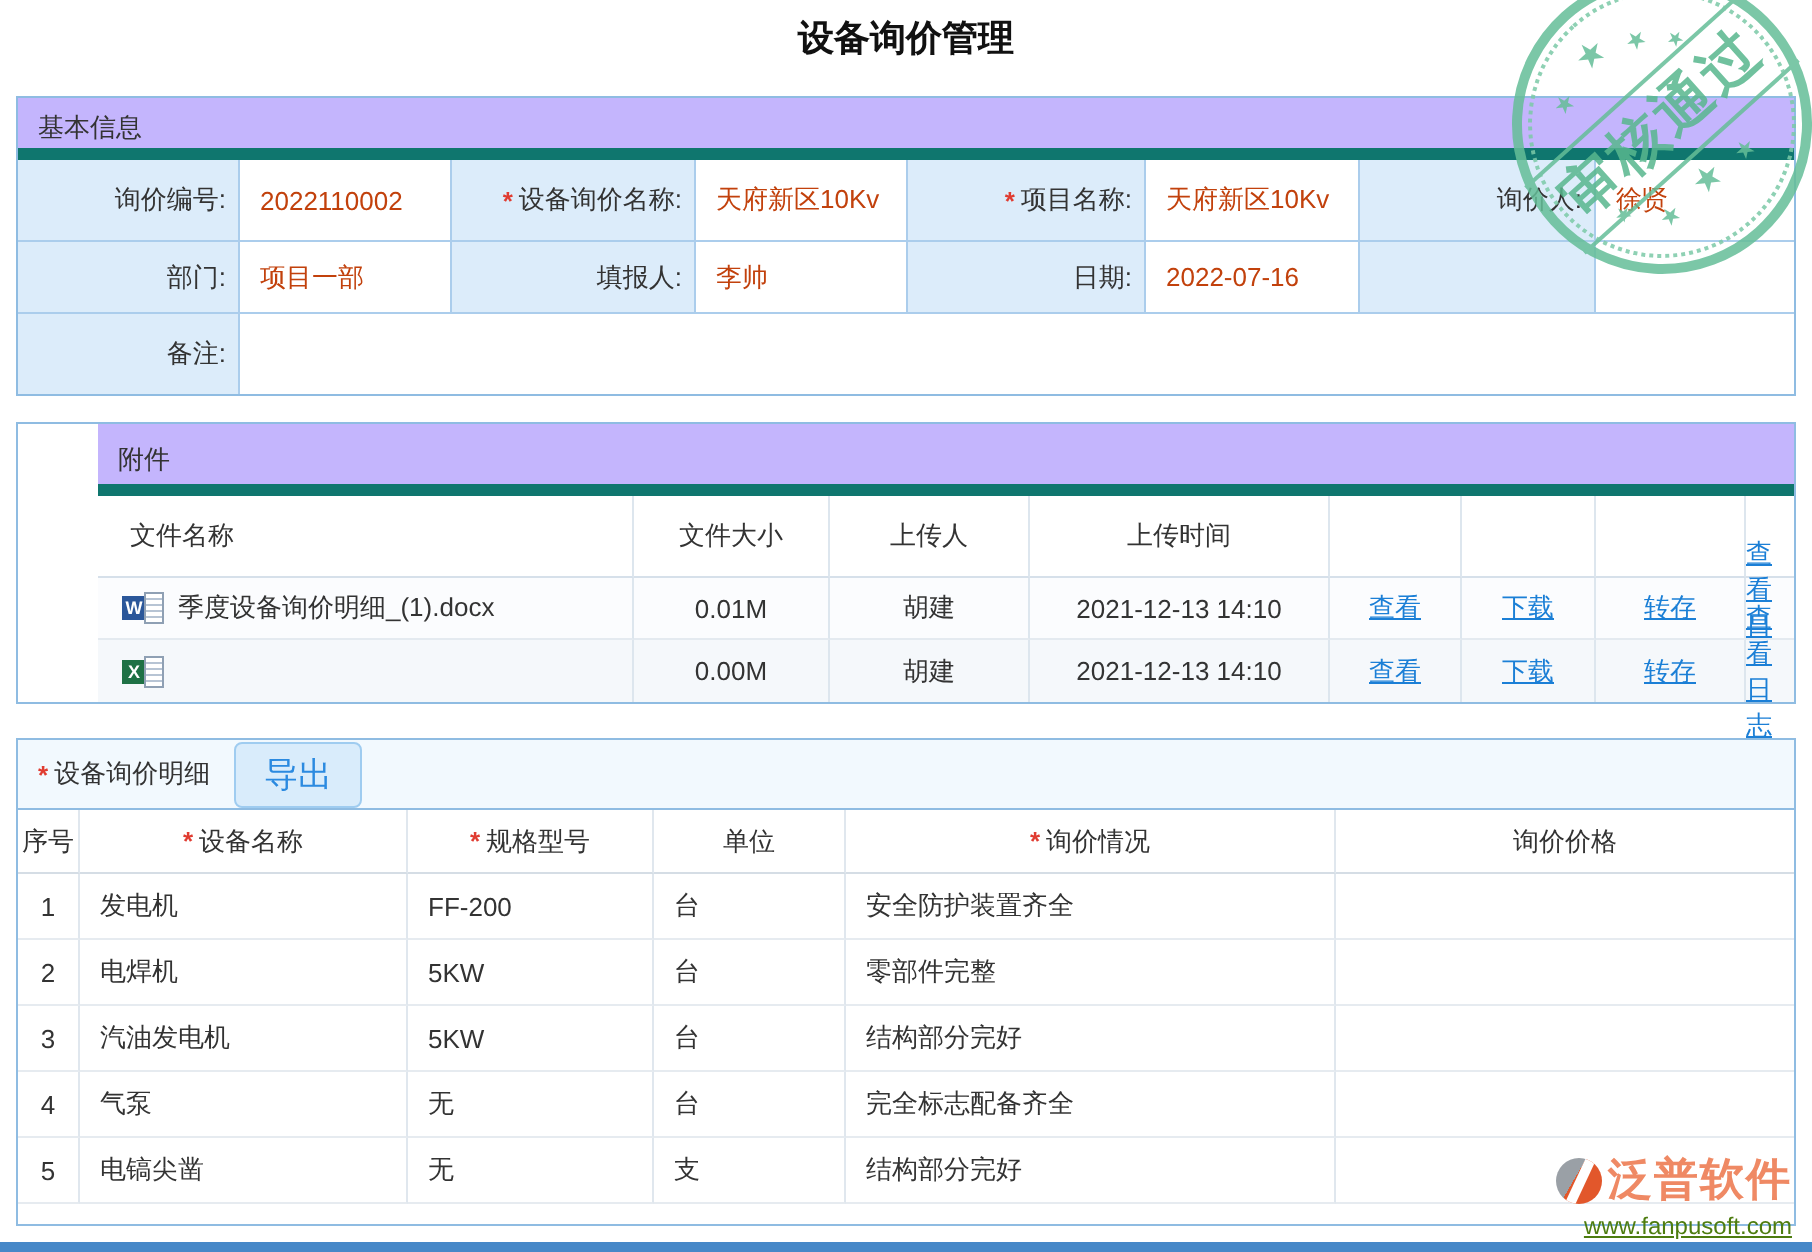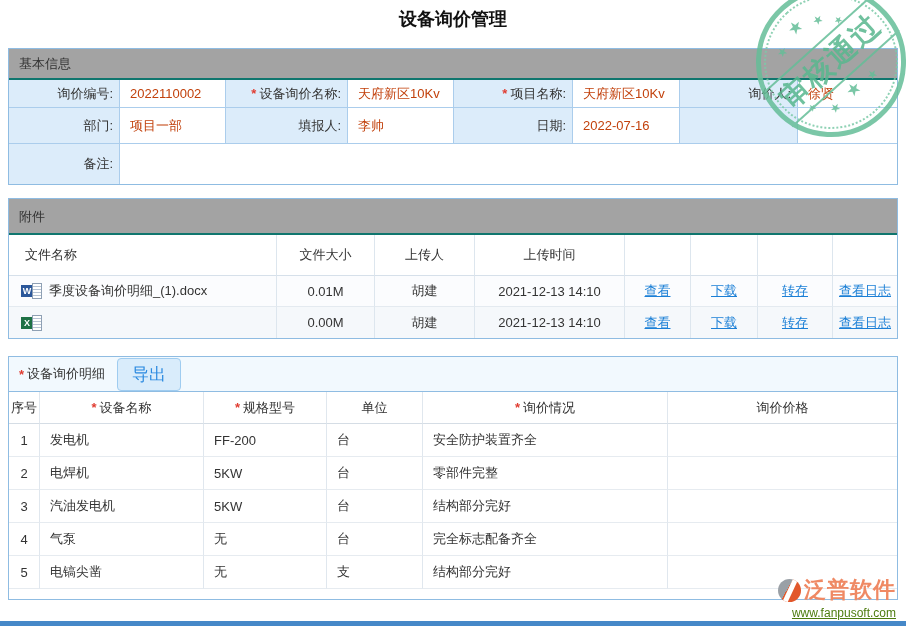--- a/index.html
+++ b/index.html
@@ -12,33 +12,33 @@
 
   
   .page-title {
     height:48px; padding-top:6px; display:flex; justify-content:center;
     font-size:18px; font-weight:bold; color:#111; line-height:26px;
   }
 
   
   .section { margin:0 8px; border:1px solid #8fbce2; background:#fff; }
   .sec1 { margin-bottom:13px; }
-  .sec2 { margin-bottom:17px; }
+  .sec2 { margin-bottom:17px;padding-left:40px; }
   .sec-header {
     height:31px; line-height:30px; padding:0 10px;
-    background:#a3a3a3; border-bottom:2px solid #0f766e; color:#333;
+    background:#c4b5fd; border-bottom:6px solid #0f766e; color:#333;
   }
   .sec2 .sec-header { height:36px; line-height:35px; }
   .req { color:#e03c31; margin-right:3px; font-weight:bold; }
 
   
   .bi-row { display:grid; grid-template-columns:111px 106px 122px 106px 119px 107px 118px 1fr; }
   .bi-row > div { border-right:1px solid #abcdec; border-bottom:1px solid #abcdec; display:flex; align-items:center; }
   .bi-row > div:last-child { border-right:none; }
-  .r1 > div { height:28px; }
+  .r1 > div { height:41px; }
   .r2 > div { height:36px; }
   .r3 { grid-template-columns:111px 1fr; }
   .r3 > div { height:40px; border-bottom:none; }
   .bi-label { background:#dcecfa; justify-content:flex-end; padding-right:6px; text-align:right; }
   .bi-value { padding-left:10px; color:#c2410c; }
 
   
   .att-row { display:grid; grid-template-columns:268px 98px 100px 150px 66px 67px 75px 1fr; }
   .att-row > div { border-right:1px solid #dde6ee; display:flex; align-items:center; justify-content:center; }
   .att-row > div:last-child { border-right:none; }

